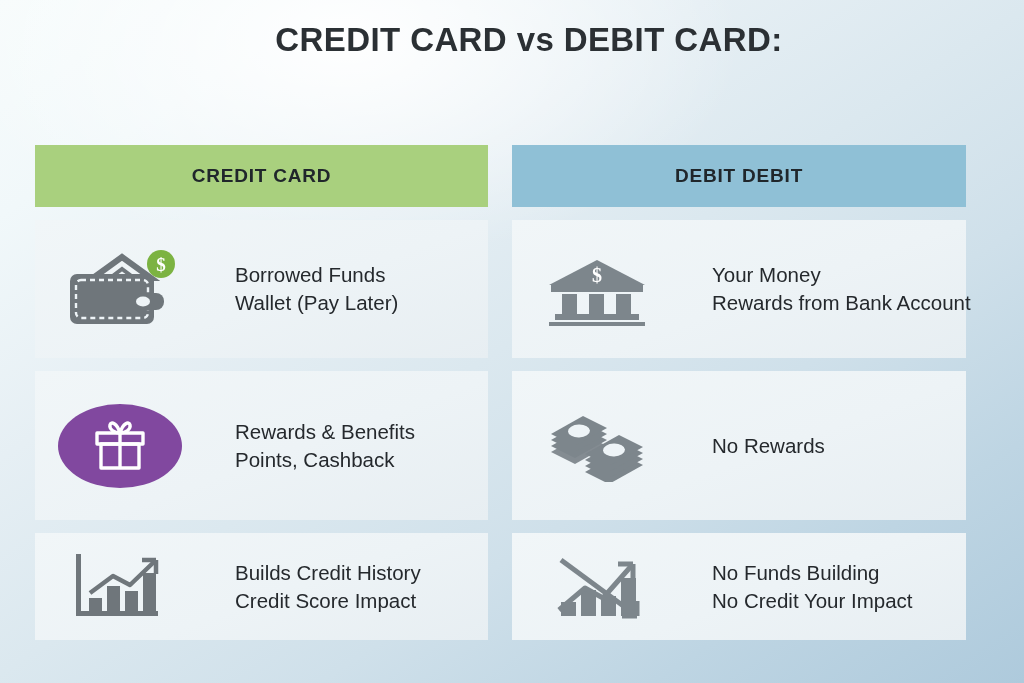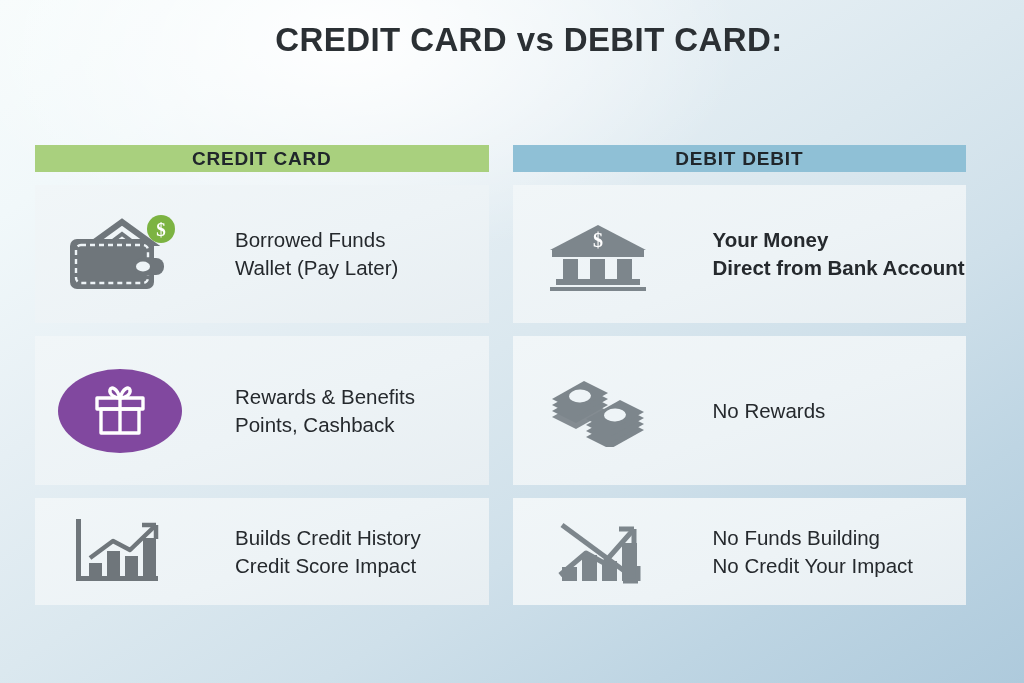--- a/index.html
+++ b/index.html
@@ -57,21 +57,21 @@
     display: flex;
     gap: 24px;
   }
   .column {
     width: 454px;
     display: flex;
     flex-direction: column;
     gap: 13px;
   }
   .col-header {
-    height: 27px;
+    height: 62px;
     display: flex;
     align-items: center;
     justify-content: center;
     color: #20262b;
     font-weight: bold;
     font-size: 19px;
     letter-spacing: 0.8px;
   }
   .col-header.credit { background: #a9d07e; }
   .col-header.debit  { background: #8fc0d6; }
@@ -95,21 +95,21 @@
     justify-content: center;
   }
   .cell-text {
     color: #25292d;
     font-size: 20.5px;
     line-height: 28px;
     white-space: nowrap;
     margin-left: 30px;
   }
   .cell-text .l2 { display: block; }
-  .cell.overflow .cell-text { position: relative; z-index: 4; font-weight: bold; }
+  .cell.overflow .cell-text { position: relative; z-index: 4; }
 
   
   .gift-badge {
     width: 124px;
     height: 84px;
     border-radius: 50%;
     background: #81489f;
     display: flex;
     align-items: center;
     justify-content: center;
@@ -220,21 +220,21 @@
               <rect x="71" y="42" width="15" height="26"></rect>
 
               <rect x="10" y="62" width="84" height="6"></rect>
               <rect x="4" y="70" width="96" height="4"></rect>
             </g>
             <text x="52" y="30" font-family="'Liberation Serif', serif" font-size="20" font-weight="bold" fill="#ffffff" text-anchor="middle">$</text>
           </svg>
         </div>
         <div class="cell-text">
           <span class="l1">Your Money</span>
-          <span class="l2">Direct from Bank Account</span>
+          <span class="l2">Rewards from Bank Account</span>
         </div>
       </div>
 
       <div class="cell row2">
         <div class="icon-wrap">
           <svg width="104" height="72" viewBox="0 0 104 72">
             <g fill="#7d868c">
 
               <g>
                 <path d="M6 42 L30 54 L62 36 L38 24 Z" opacity="0.95"></path>

